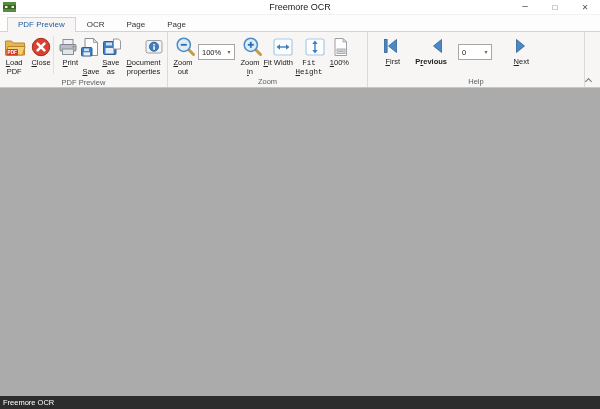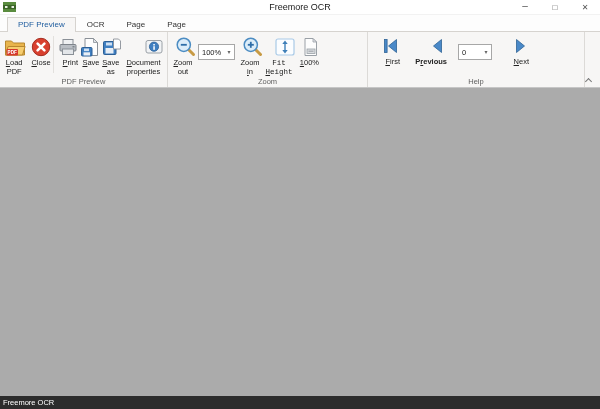--- a/index.html
+++ b/index.html
@@ -63,21 +63,21 @@
   .group-sep { width:1px; background:#dcdad7; }
   .inner-sep { width:1px; background:#e2e0dd; margin:3px 2px; }
 
   .rbtn {
     display:flex; flex-direction:column; align-items:flex-end;
     font-size:7.5px; line-height:8.5px; color:#222; text-align:center;
     padding-top:2px; cursor:default;
   }
   .rbtn .ic { height:23px; display:flex; align-items:center; justify-content:center; }
   .rbtn .lbl { margin-top:1px; white-space:normal; }
-  .w26{width:26px;} .w24{width:24px;} .w23{width:23px;}
+  .w26{width:26px;} .w24{width:24px;} .w23{width:23px;gap:9px;}
   .w30{width:30px;} .w32{width:32px;font-family:Liberation Mono, monospace;} .w46{width:46px;} .w40{width:40px;font-weight:bold;}
 
   .combo, .spinner {
     display:flex; align-items:center; border:1px solid #a7a7a7; background:#fff;
     height:16px; align-self:flex-start; margin-top:11px; font-size:7.5px; color:#222;
   }
   .combo { width:37px; margin-left:2px; margin-right:2px; }
   .spinner { width:34px; margin-left:4px; margin-right:4px; }
   .combo .val, .spinner .val { flex:1; padding-left:3px; text-align:left; }
   .combo .arrow, .spinner .arrow {
@@ -233,20 +233,31 @@
         <span class="ic">
           <svg width="21" height="21" viewBox="0 0 21 21">
             <line x1="13.5" y1="13.5" x2="18.5" y2="18.5" stroke="#c79a44" stroke-width="3" stroke-linecap="round"></line>
             <circle cx="8.8" cy="8.8" r="6.6" fill="#dcedf9" stroke="#4c8cc2" stroke-width="1.5"></circle>
             <line x1="5.8" y1="8.8" x2="11.8" y2="8.8" stroke="#2f6ea8" stroke-width="1.8"></line>
             <line x1="8.8" y1="5.8" x2="8.8" y2="11.8" stroke="#2f6ea8" stroke-width="1.8"></line>
           </svg>
         </span>
         <span class="lbl">Zoom <u>i</u>n</span>
       </div>
+      <div class="rbtn w30">
+        <span class="ic">
+          <svg width="20" height="18" viewBox="0 0 20 18">
+            <rect x="1" y="1" width="18" height="16" rx="2" fill="#fbfdff" stroke="#a9cae7" stroke-width="1.2"></rect>
+            <line x1="5" y1="9" x2="15" y2="9" stroke="#3e7fb8" stroke-width="1.4"></line>
+            <path d="M7 6.3 L3.5 9 L7 11.7 z" fill="#3e7fb8"></path>
+            <path d="M13 6.3 L16.5 9 L13 11.7 z" fill="#3e7fb8"></path>
+          </svg>
+        </span>
+        <span class="lbl"><u>F</u>it Width</span>
+      </div>
       <div class="rbtn w32">
         <span class="ic">
           <svg width="20" height="18" viewBox="0 0 20 18">
             <rect x="1" y="1" width="18" height="16" rx="2" fill="#fbfdff" stroke="#a9cae7" stroke-width="1.2"></rect>
             <line x1="10" y1="4" x2="10" y2="14" stroke="#3e7fb8" stroke-width="1.4"></line>
             <path d="M7.3 6 L10 2.5 L12.7 6 z" fill="#3e7fb8"></path>
             <path d="M7.3 12 L10 15.5 L12.7 12 z" fill="#3e7fb8"></path>
           </svg>
         </span>
         <span class="lbl">Fit <u>H</u>eight</span>

